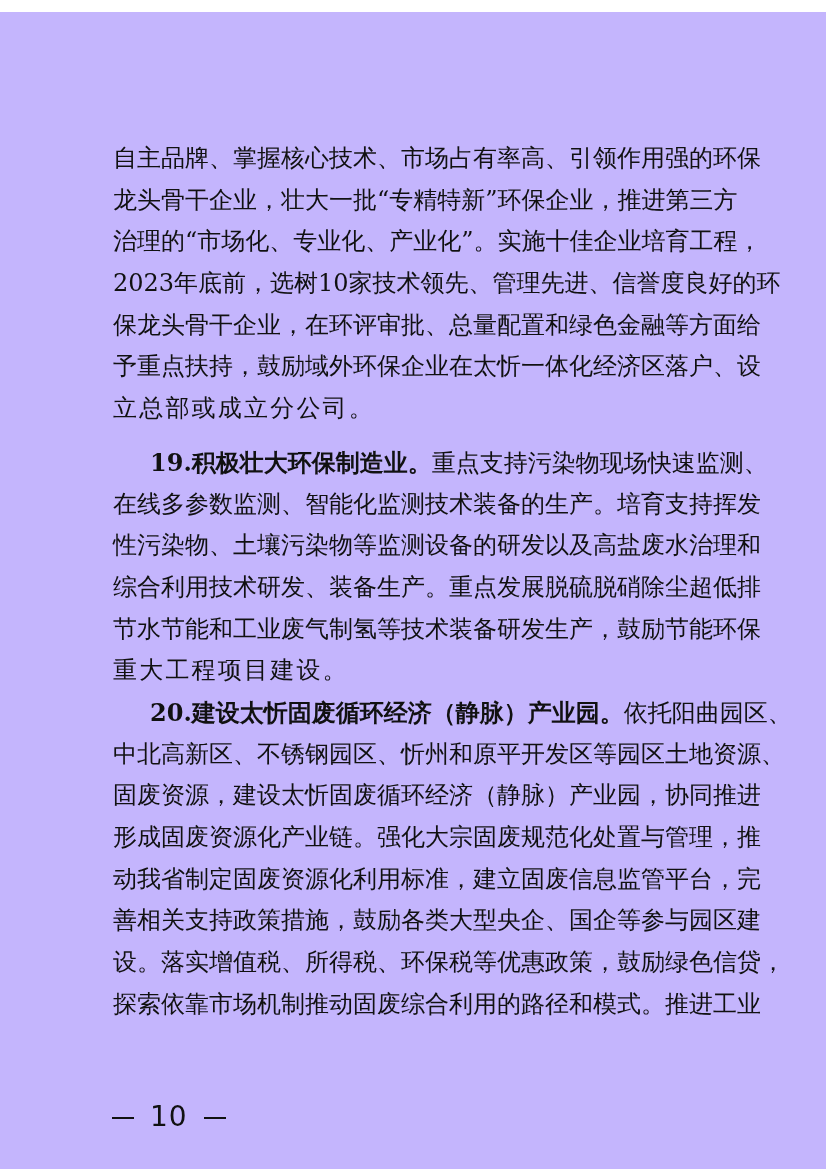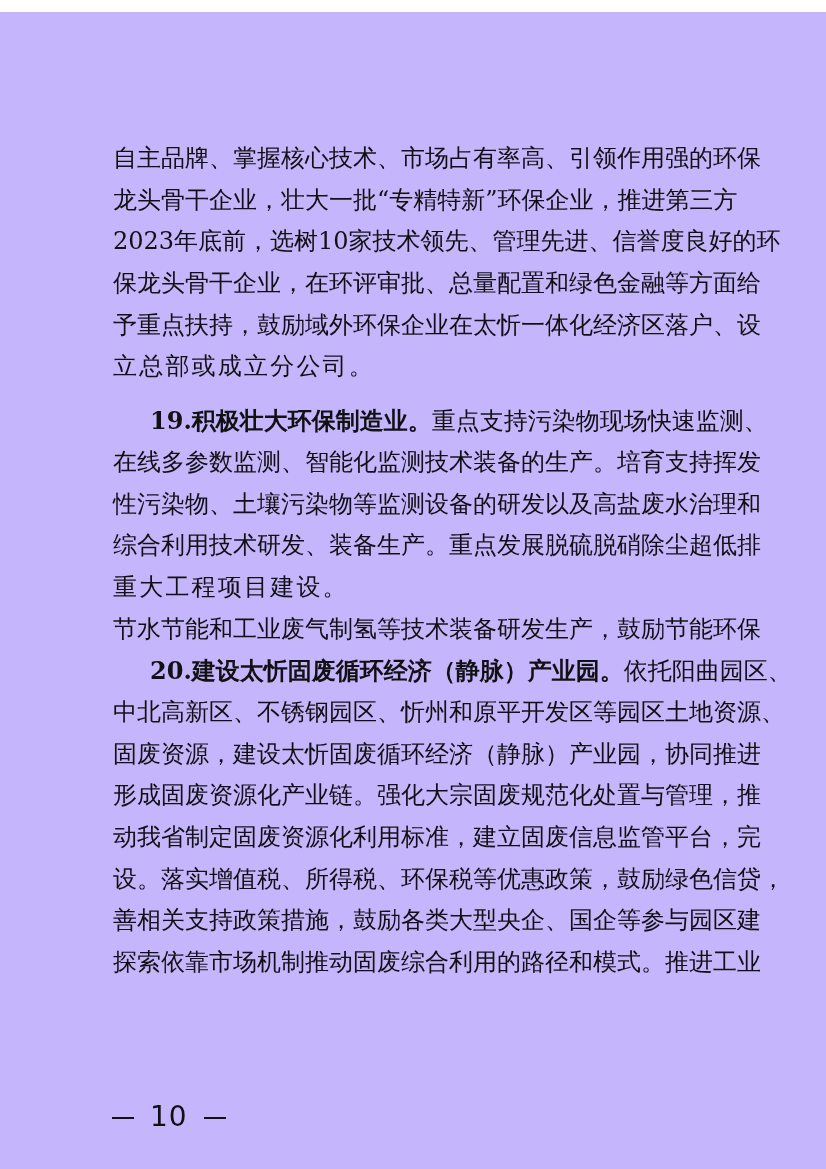--- a/index.html
+++ b/index.html
@@ -19,38 +19,39 @@
   .num { margin: 0 16px; }
 </style>
 </head>
 <body>
 
 <div class="page">
   <div class="body-text">
 
     <div class="line" style="letter-spacing: 0px;">自主品牌、掌握核心技术、市场占有率高、引领作用强的环保</div>
     <div class="line" style="letter-spacing: 0px;">龙头骨干企业，壮大一批“专精特新”环保企业，推进第三方</div>
+    <div class="line" style="letter-spacing: 0px;">治理的“市场化、专业化、产业化”。实施十佳企业培育工程，</div>
     <div class="line" style="letter-spacing: 0px;">2023年底前，选树10家技术领先、管理先进、信誉度良好的环</div>
     <div class="line" style="letter-spacing: 0px;">保龙头骨干企业，在环评审批、总量配置和绿色金融等方面给</div>
     <div class="line" style="letter-spacing: 0px;">予重点扶持，鼓励域外环保企业在太忻一体化经济区落户、设</div>
     <div class="line last">立总部或成立分公司。</div>
 
     <div class="line indent" style="letter-spacing: 0px; margin-top: 12px;"><span class="heading">19.积极壮大环保制造业。</span><span>重点支持污染物现场快速监测、</span></div>
     <div class="line" style="letter-spacing: 0px;">在线多参数监测、智能化监测技术装备的生产。培育支持挥发</div>
     <div class="line" style="letter-spacing: 0px;">性污染物、土壤污染物等监测设备的研发以及高盐废水治理和</div>
     <div class="line" style="letter-spacing: 0px;">综合利用技术研发、装备生产。重点发展脱硫脱硝除尘超低排</div>
+    <div class="line" style="letter-spacing: 0px;">节水节能和工业废气制氢等技术装备研发生产，鼓励节能环保</div>
     <div class="line last">重大工程项目建设。</div>
-    <div class="line" style="letter-spacing: 0px;">节水节能和工业废气制氢等技术装备研发生产，鼓励节能环保</div>
 
     <div class="line indent" style="letter-spacing: 0px;"><span class="heading">20.建设太忻固废循环经济（静脉）产业园。</span><span>依托阳曲园区、</span></div>
     <div class="line" style="letter-spacing: 0px;">中北高新区、不锈钢园区、忻州和原平开发区等园区土地资源、</div>
     <div class="line" style="letter-spacing: 0px;">固废资源，建设太忻固废循环经济（静脉）产业园，协同推进</div>
     <div class="line" style="letter-spacing: 0px;">形成固废资源化产业链。强化大宗固废规范化处置与管理，推</div>
     <div class="line" style="letter-spacing: 0px;">动我省制定固废资源化利用标准，建立固废信息监管平台，完</div>
+    <div class="line" style="letter-spacing: 0px;">善相关支持政策措施，鼓励各类大型央企、国企等参与园区建</div>
     <div class="line" style="letter-spacing: 0px;">设。落实增值税、所得税、环保税等优惠政策，鼓励绿色信贷，</div>
-    <div class="line" style="letter-spacing: 0px;">善相关支持政策措施，鼓励各类大型央企、国企等参与园区建</div>
     <div class="line" style="letter-spacing: 0px;">探索依靠市场机制推动固废综合利用的路径和模式。推进工业</div>
   </div>
 
   <div class="page-number">
     <span class="dash"></span><span class="num">10</span><span class="dash"></span>
   </div>
 </div>
 
 </body></html>

